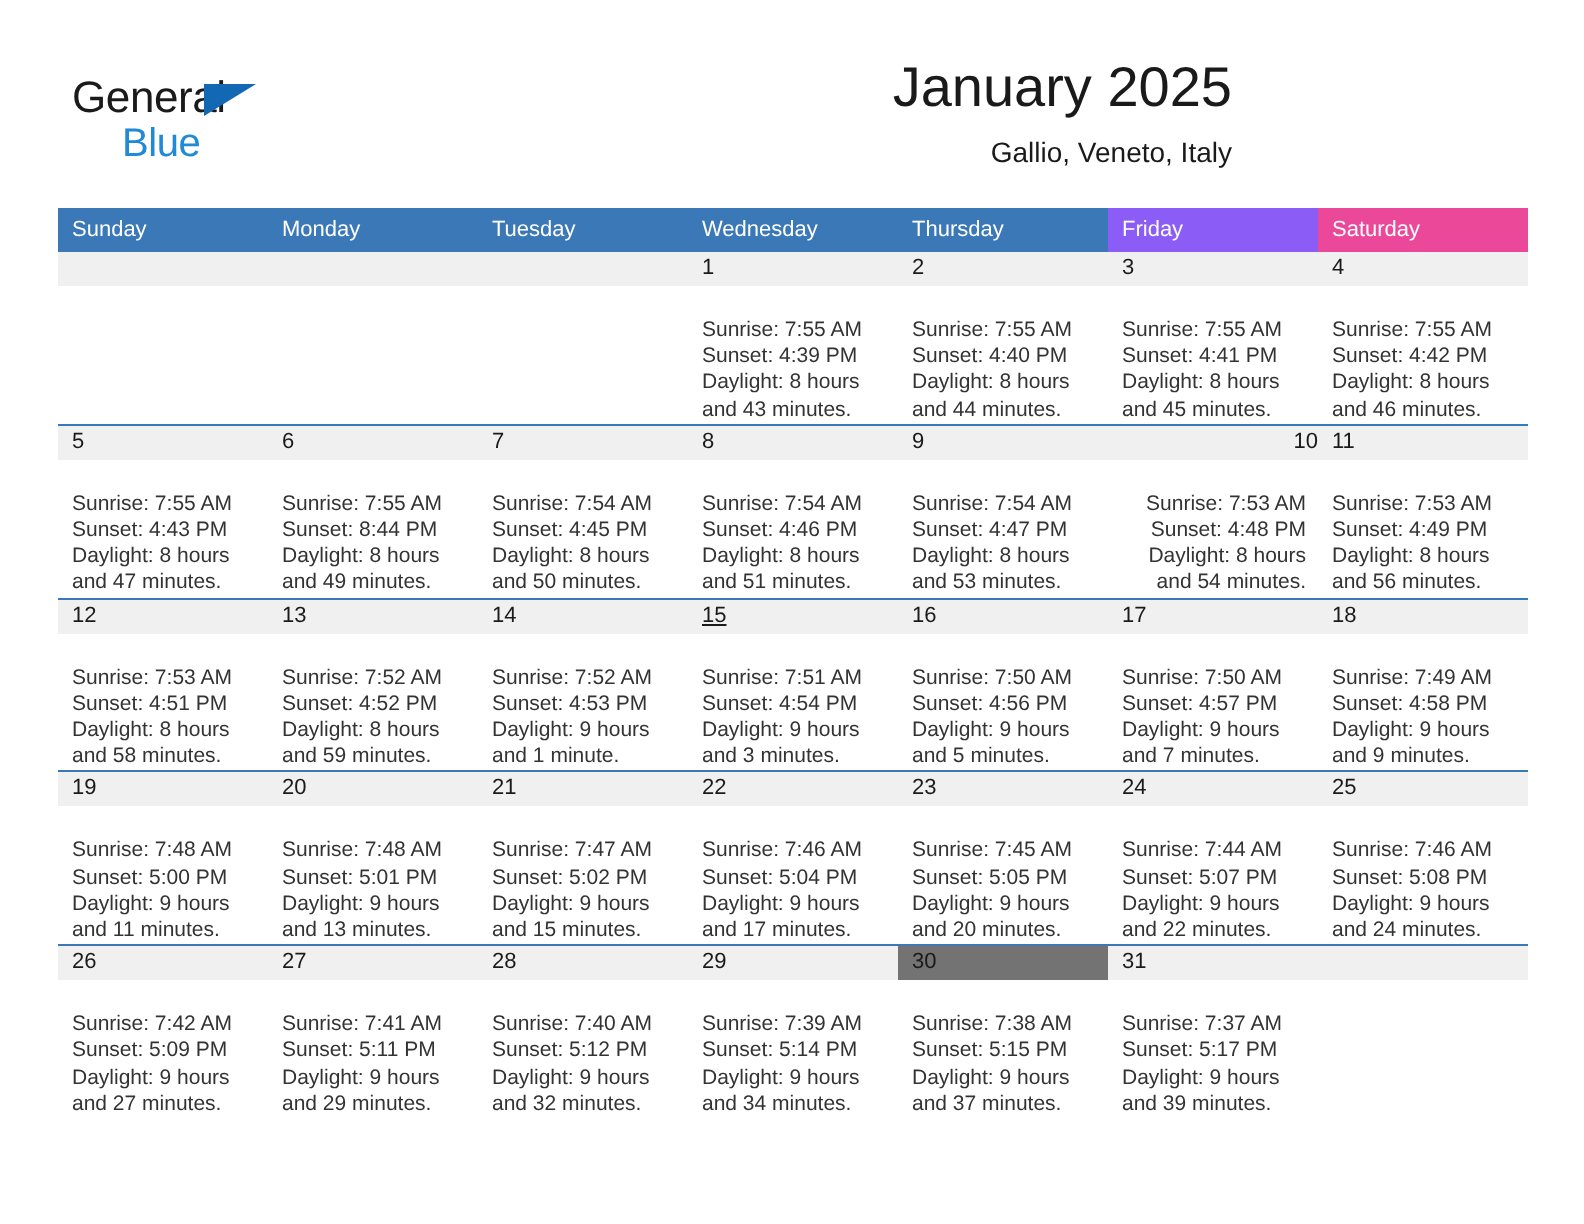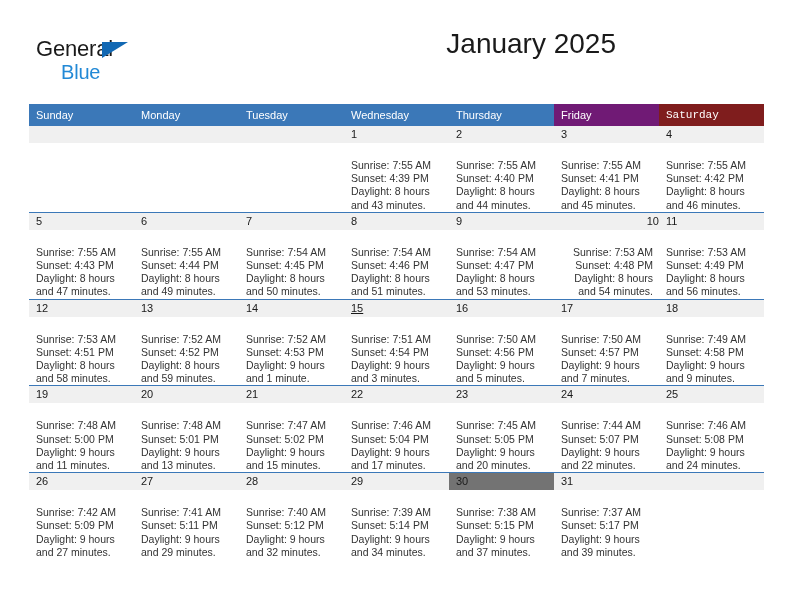--- a/index.html
+++ b/index.html
@@ -141,34 +141,35 @@
   <div class="header">
 
     <div class="brand">
       <span class="brand-general" style="color: rgb(26, 26, 26);">General</span>
       <span class="brand-triangle" style="border-left-color: rgb(18, 104, 179);"></span>
       <span class="brand-blue" style="color: rgb(34, 137, 214);">Blue</span>
     </div>
 
     <div class="title-block">
       <div class="cal-title">January 2025</div>
+      <div class="cal-subtitle">Gallio, Veneto, Italy</div>
     </div>
 
   </div>
 
   <table class="calendar">
     <thead>
       <tr>
         <th style="background: rgb(59, 120, 184);">Sunday</th>
         <th style="background: rgb(59, 120, 184);">Monday</th>
         <th style="background: rgb(59, 120, 184);">Tuesday</th>
         <th style="background: rgb(59, 120, 184);">Wednesday</th>
         <th style="background: rgb(59, 120, 184);">Thursday</th>
-        <th style="background: #701a75; margin-left: 32px;">Friday</th>
-        <th style="background: #7f1d1d; font-family: Liberation Mono, monospace;">Saturday</th>
+        <th style="background: #8b5cf6; margin-left: 32px;">Friday</th>
+        <th style="background: #ec4899;">Saturday</th>
       </tr>
     </thead>
     <tbody id="calendar-body">
         <tr class="week">
           <td class="cell-empty" style="border-top-color: rgb(59, 120, 184);">
             <div class="daybar empty" style="background: rgb(240, 240, 240);"></div>
             <div class="detail">
               <div></div>
               <div></div>
               <div></div>
@@ -237,21 +238,21 @@
               <div>Sunrise: 7:55 AM</div>
               <div>Sunset: 4:43 PM</div>
               <div>Daylight: 8 hours</div>
               <div>and 47 minutes.</div>
             </div>
           </td>
           <td style="border-top-color: rgb(59, 120, 184);">
             <div class="daybar" style="background: rgb(240, 240, 240);">6</div>
             <div class="detail">
               <div>Sunrise: 7:55 AM</div>
-              <div>Sunset: 4:44 PM</div>
+              <div>Sunset: 8:44 PM</div>
               <div>Daylight: 8 hours</div>
               <div>and 49 minutes.</div>
             </div>
           </td>
           <td style="border-top-color: rgb(59, 120, 184);">
             <div class="daybar" style="background: rgb(240, 240, 240);">7</div>
             <div class="detail">
               <div>Sunrise: 7:54 AM</div>
               <div>Sunset: 4:45 PM</div>
               <div>Daylight: 8 hours</div>

